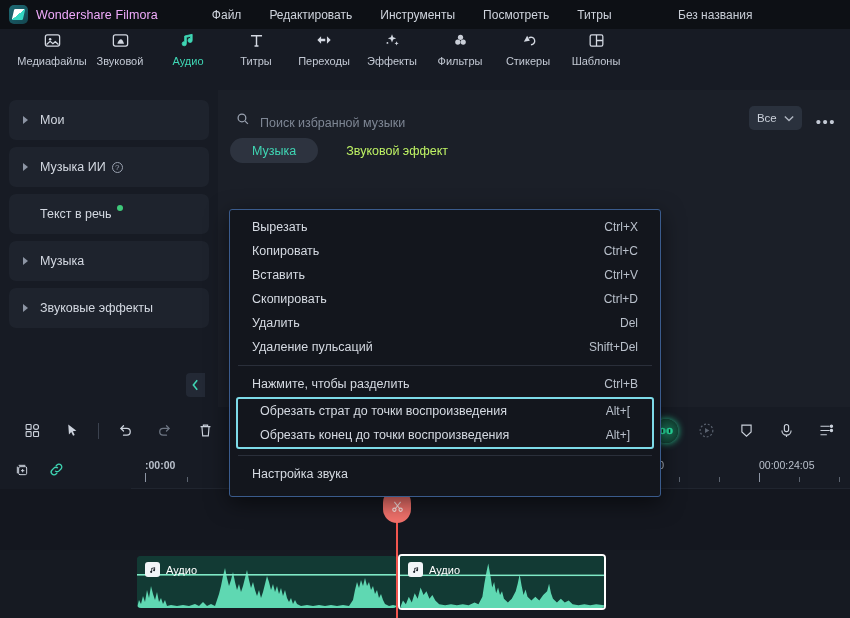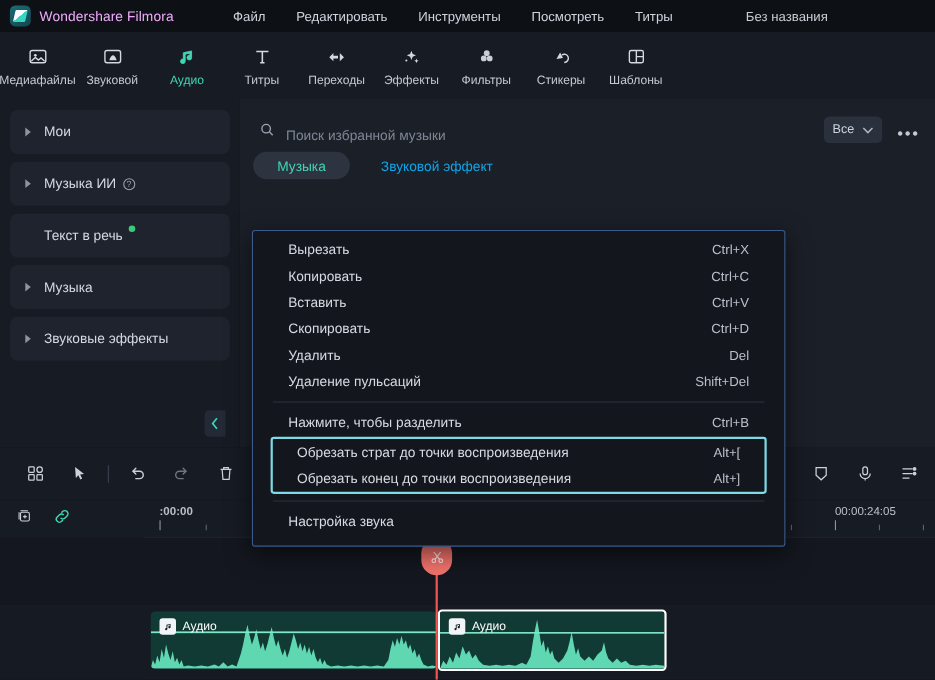--- a/index.html
+++ b/index.html
@@ -36,21 +36,21 @@
   }
   .doc-title {
     position: absolute; left: 678px; top: 8px;
     font-size: 12px; color: #c8cdd6;
   }
 
   
   .iconbar {
     position: absolute; left: 0; top: 29px; width: 850px; height: 61px;
     background: #171b24;
-    display: flex; align-items: center; gap: 0;
+    display: flex; align-items: flex-start; padding-left: 18px; gap: 0;
   }
   .ibtn {
     width: 68px; display: flex; flex-direction: column; align-items: center; gap: 4px;
     cursor: default;
   }
   .ibtn .glyph { height: 22px; display: flex; align-items: center; justify-content: center; }
   .ibtn .lbl { font-size: 11px; color: #c3c9d4; white-space: nowrap; }
   .ibtn.active .lbl { color: #3fd6b4; }
   .ibtn.active .glyph svg { stroke: #3fd6b4; fill: #3fd6b4; }
 
@@ -101,33 +101,33 @@
   .search-input::placeholder { color: #7e8694; }
   .filter-pill {
     height: 24px; min-width: 52px; border-radius: 5px; background: #2a313d;
     display: flex; align-items: center; justify-content: center; gap: 7px;
     font-size: 11.5px; color: #ccd2dc; padding: 0 8px; cursor: default;
   }
   .dots { margin-left: 14px; margin-right: 2px; letter-spacing: 1.5px; color: #c3c9d4; font-size: 15px; cursor: default; }
   .tabrow { display: flex; align-items: center; gap: 6px; padding: 8px 12px 0 12px; }
   .tab {
     height: 25px; padding: 0 22px; border-radius: 13px; display: flex; align-items: center;
-    font-size: 12.5px; color: #0ea5e9; cursor: default;
+    font-size: 12.5px; color: #bef264; cursor: default;
   }
   .tab.active { background: #2d333f; color: #3fd6b4; }
 
   .empty-note {
     position: absolute; left: 430px; top: 352px; font-size: 12px; color: #c7ccd5; white-space: nowrap;
   }
 
   
   .ctxmenu {
-    position: absolute; left: 229px; top: 209px; width: 485px; height: 288px;
+    position: absolute; left: 229px; top: 209px; width: 432px; height: 288px;
     background: #13161d; border: 1px solid #3a5b8c; border-radius: 3px;
-    z-index: 50; padding: 5px 10px;
+    z-index: 50; padding: 5px 0;
     box-shadow: 0 6px 22px rgba(0,0,0,.55);
   }
   .ctxitem {
     height: 24px; display: flex; align-items: center; justify-content: space-between;
     padding: 0 22px 0 22px; font-size: 12.5px; color: #d5dae2; cursor: default;
   }
   .ctxitem .acc { color: #b9c0cb; font-size: 12px; }
   .ctxsep { height: 1px; background: #2a2f3a; margin: 6px 8px; }
   .ctxgroup-highlight {
     border: 2px solid #7ddbe8; border-radius: 3px; margin: 1px 6px;

